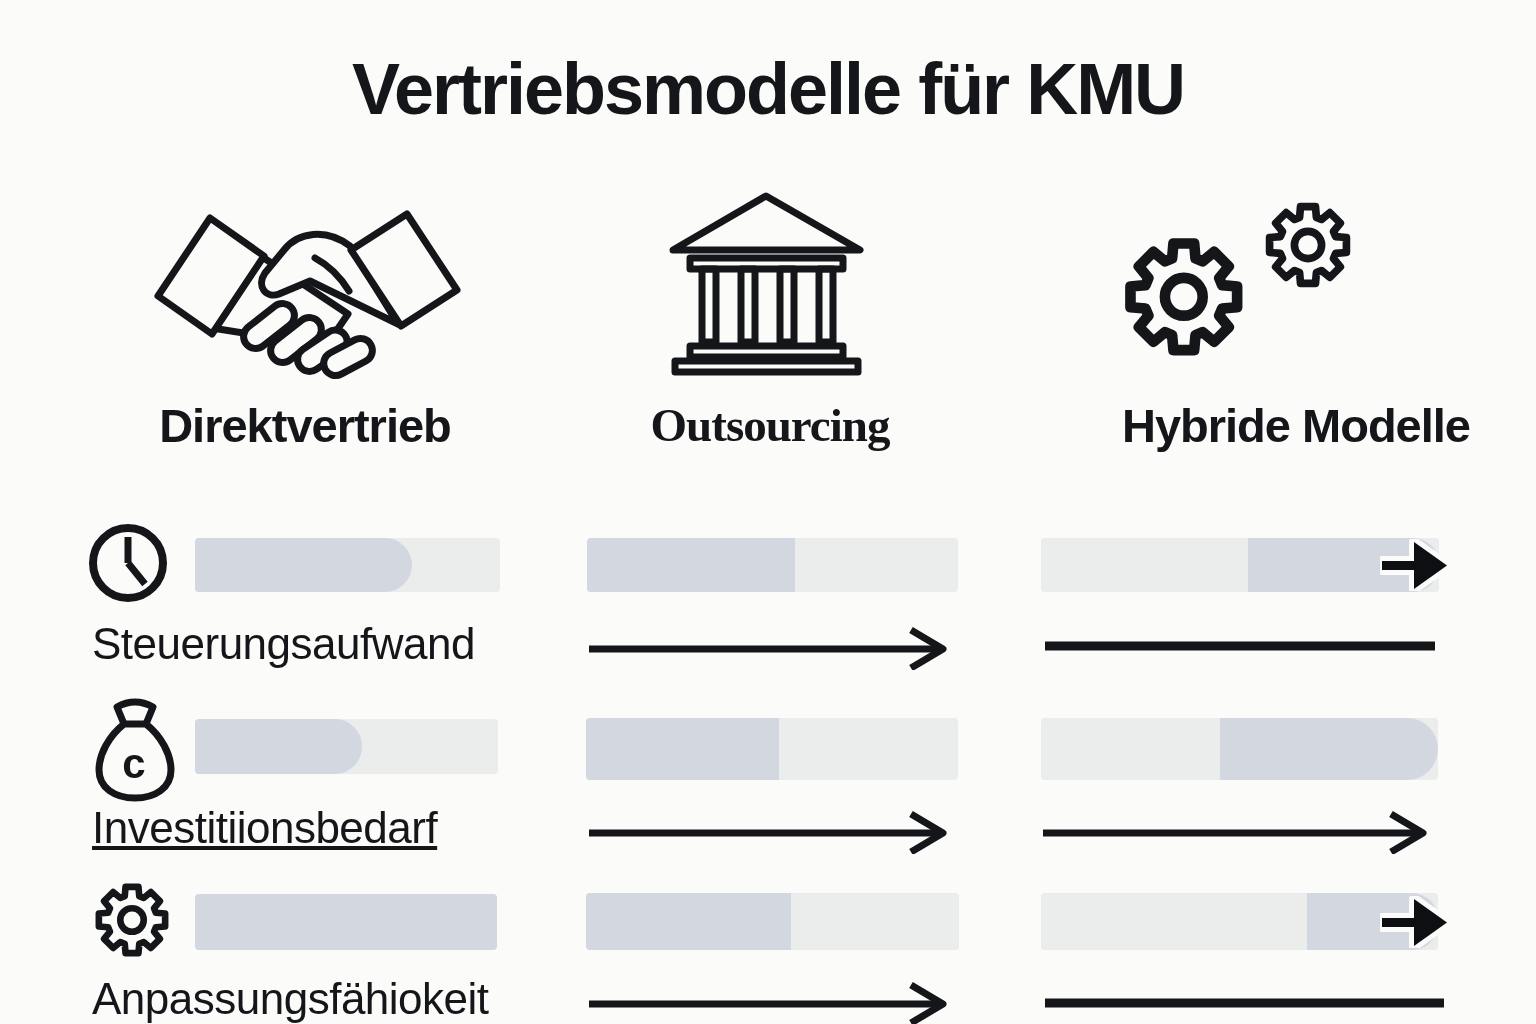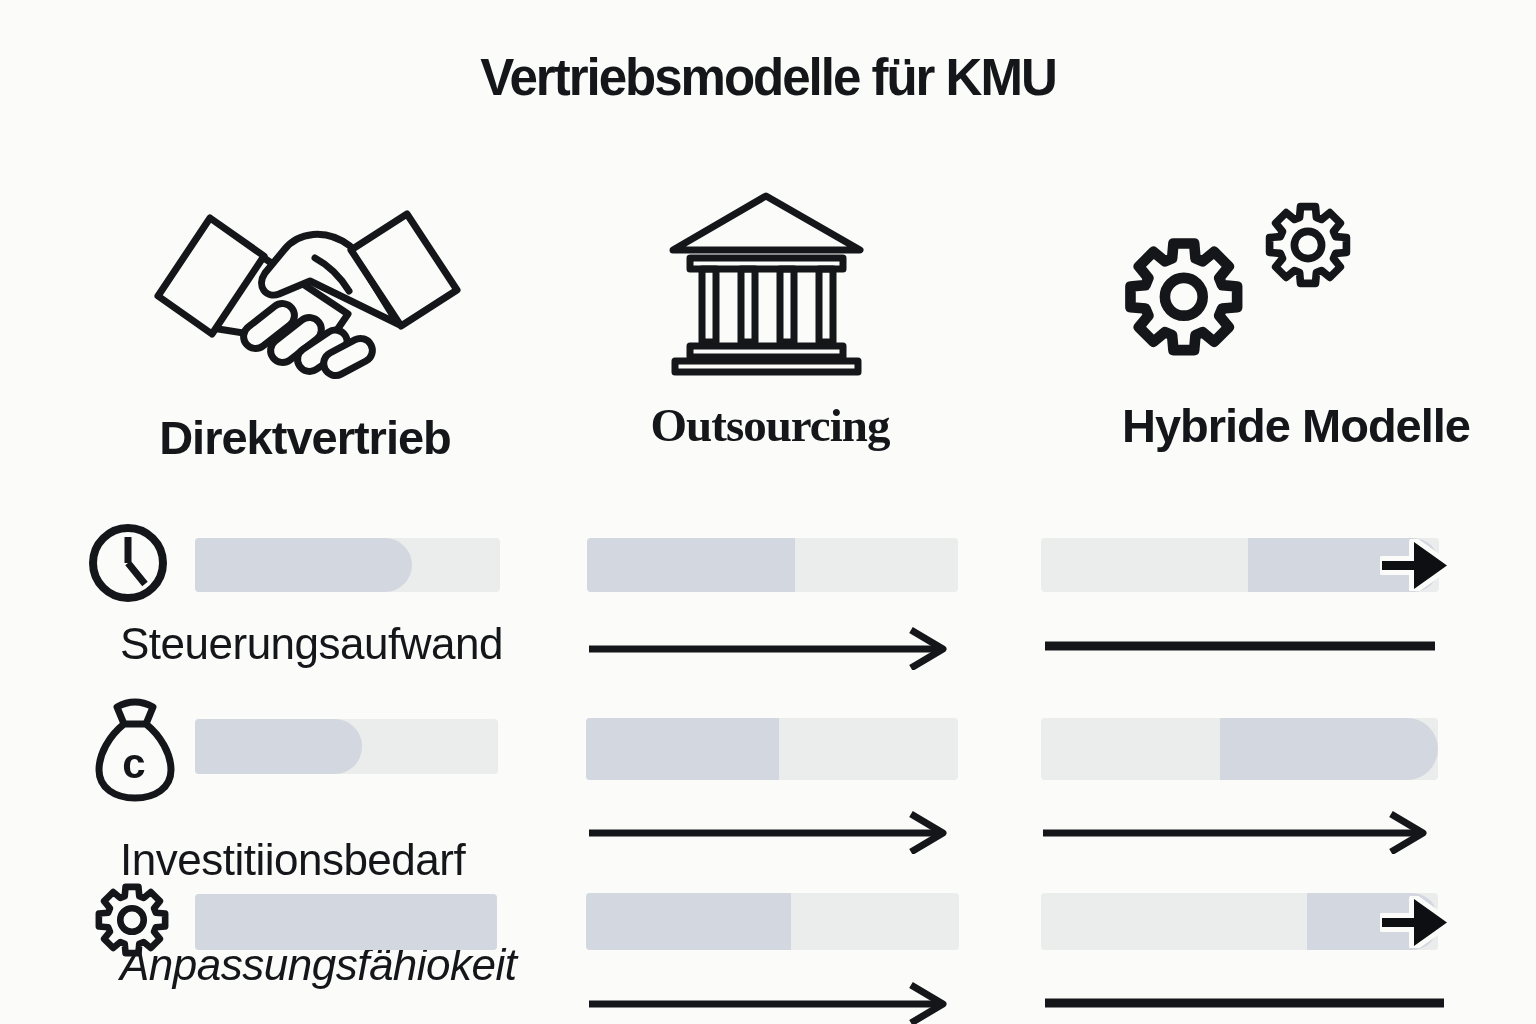--- a/index.html
+++ b/index.html
@@ -5,35 +5,35 @@
   html,body{margin:0;padding:0;}
   body{
     width:1536px;height:1024px;position:relative;overflow:hidden;
     background:#fbfbfa;color:#141619;
     font-family:"Liberation Sans", sans-serif;
     -webkit-font-smoothing:antialiased;
   }
   .abs{position:absolute;}
   .title{
     top:50px;left:0;width:1536px;text-align:center;
-    font-size:51px;font-weight:700;letter-spacing:-2px;line-height:1.1;
+    font-size:72px;font-weight:700;letter-spacing:-2px;line-height:1.1;
   }
   .col-label{
     top:402px;text-align:center;font-size:47px;font-weight:700;
     letter-spacing:-1px;line-height:1;
   }
-  #col-label-0{left:110px;width:390px;margin-top:12px;}
+  #col-label-0{left:110px;width:390px;}
   #col-label-1{left:580px;width:380px;font-family:Liberation Serif, serif;}
   #col-label-2{left:1010px;width:460px;text-align:right;}
   .metric-label{
-    font-size:44px;font-weight:500;letter-spacing:-0.5px;line-height:1;left:92px;margin-left:28px;
+    font-size:44px;font-weight:500;letter-spacing:-0.5px;line-height:1;left:92px;
   }
   #metric-label-0{top:622px;}
-  #metric-label-1{top:838px;}
-  #metric-label-2{top:943px;font-style:italic;}
+  #metric-label-1{top:806px;text-decoration:underline;}
+  #metric-label-2{top:977px;}
   .bar{position:absolute;}
   .track{
     position:relative;width:100%;height:100%;
     background:#ebedec;border-radius:4px;
   }
   .fill{
     position:absolute;top:0;height:100%;background:#d3d7df;
   }
   .fill.left{left:0;border-radius:4px 0 0 4px;}
   .fill.right{right:0;border-radius:0 4px 4px 0;}

